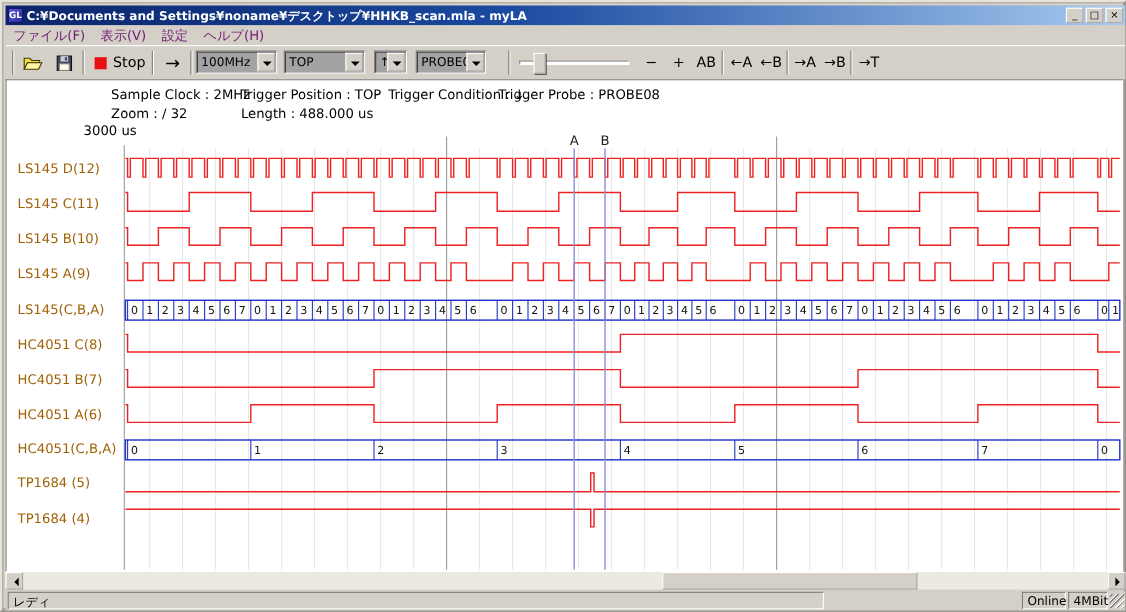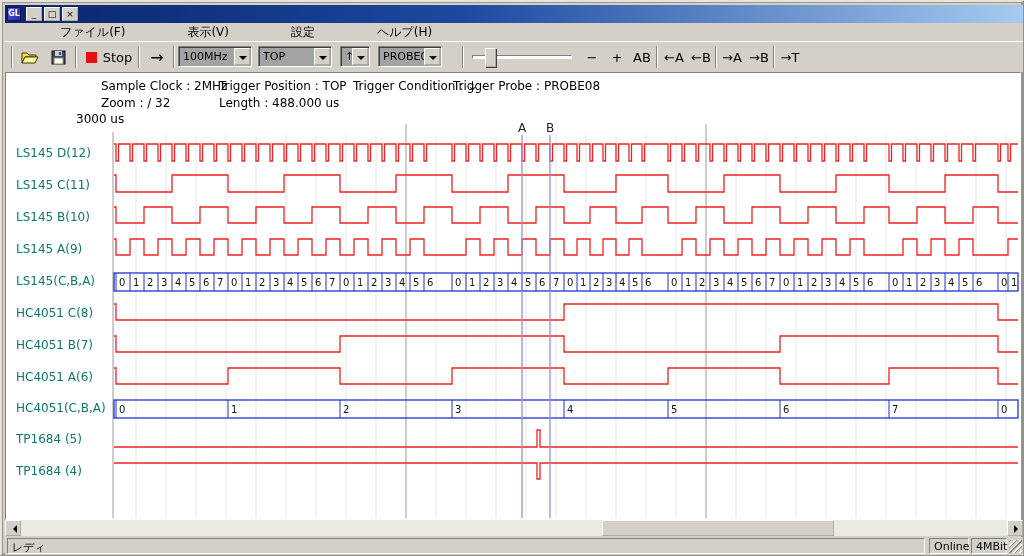--- a/index.html
+++ b/index.html
@@ -17,21 +17,21 @@
               background:linear-gradient(135deg,#5a5adf,#282898); border:1px solid #141464;
               color:#fff; font-size:8px; line-height:12px; text-align:center; font-weight:bold; }
   #title-text { color:#fff; font-size:11px; font-weight:bold; white-space:nowrap; overflow:hidden; flex:1; }
   .winbtn { width:16px; height:14px; background:#d4d0c8; border:1px outset #fff;
             font-size:9px; line-height:12px; text-align:center; color:#000; margin-left:2px; }
   #win-buttons { display:flex; margin-right:2px; }
 
   
   #menubar { left:3px; top:21px; width:1018px; height:18px; background:#d4d0c8;
              display:flex; align-items:center; font-size:12px; }
-  .menu-item { padding:1px 7px; color:#000000;margin-left:48px; }
+  .menu-item { padding:1px 7px; color:#701a75; }
 
   
   #toolbar { left:3px; top:39px; width:1018px; height:31px; background:#d4d0c8;
              border-top:1px solid #fff; }
   .tsep { position:absolute; top:4px; width:2px; height:22px;
           border-left:1px solid #808080; border-right:1px solid #fff; }
   .tbtn { position:absolute; top:3px; height:24px; background:#d4d0c8;
           display:flex; align-items:center; justify-content:center;
           font-size:13px; color:#000; }
   .combo { position:absolute; top:4px; height:21px; background:#a3a3a3;
@@ -46,21 +46,21 @@
   #zoom-slider-track { position:absolute; top:13px; height:4px; background:#fff;
                  border:1px solid; border-color:#808080 #fff #fff #808080; }
   #zoom-slider-thumb { position:absolute; top:-8px; width:11px; height:19px;
                  background:#d4d0c8; border:1px outset #fff; box-shadow:1px 1px 0 #404040; }
 
   
   #client { left:3px; top:70px; width:1016px; height:448px; background:#fff;
             border:1px solid; border-color:#808080 #fff #fff #808080; overflow:hidden; position:absolute; }
   #plot-svg { position:absolute; left:0; top:0; }
   .hdr { position:absolute; font-size:12px; color:#000; white-space:nowrap; }
-  .chlabel { position:absolute; left:10px; font-size:12px; color:#0f766e; white-space:nowrap; }
+  .chlabel { position:absolute; left:10px; font-size:12px; color:#a16207; white-space:nowrap; }
   .cursor-label { position:absolute; width:14px; text-align:center; font-size:12px; color:#222; }
 
   
   #hscroll { left:3px; top:518px; width:1018px; height:16px; background:#ece9e2; }
   .sbtn { position:absolute; top:0; width:16px; height:16px; background:#d4d0c8; border:1px outset #fff; }
   .sbtn:after { content:""; position:absolute; border:4px solid transparent; }
   #scroll-left:after  { left:3px; top:4px; border-right-color:#000; }
   #scroll-right:after { left:6px; top:4px; border-left-color:#000; }
   #scroll-thumb { position:absolute; top:0; height:16px; background:#d4d0c8; border:1px outset #fff; }
 
@@ -71,20 +71,21 @@
   #resize-grip { position:absolute; right:1px; top:3px; width:13px; height:13px;
       background:repeating-linear-gradient(135deg,#fff 0 1px,#808080 1px 2px,#d4d0c8 2px 4px); }
 </style>
 </head>
 <body>
 
 <div id="window">
 
   <div id="titlebar" class="abs">
     <div id="app-icon">GL</div>
+    <div id="title-text">C:¥Documents and Settings¥noname¥デスクトップ¥HHKB_scan.mla - myLA</div>
     <div id="win-buttons">
       <div class="winbtn">_</div>
       <div class="winbtn">□</div>
       <div class="winbtn">×</div>
     </div>
   </div>
 
   <div id="menubar" class="abs">
     <span class="menu-item">ファイル(F)</span>
     <span class="menu-item">表示(V)</span>
@@ -383,18 +384,18 @@
       </svg>
   </div>
 
   <div id="hscroll" class="abs">
     <div id="scroll-left" class="sbtn" style="left:0"></div>
     <div id="scroll-right" class="sbtn" style="right:0"></div>
     <div id="scroll-thumb" style="left: 597px; width: 232px;"></div>
   </div>
 
   <div id="statusbar" class="abs">
-    <span class="spanel" style="left:2px;width:918px">レディ</span>
+    <span class="spanel" style="left:2px;width:742px">レディ</span>
     <span class="spanel" style="left:924px;width:40px">Online</span>
     <span class="spanel" style="left:966px;width:36px">4MBit</span>
     <span id="resize-grip"></span>
   </div>
 </div>
 
 </body></html>

